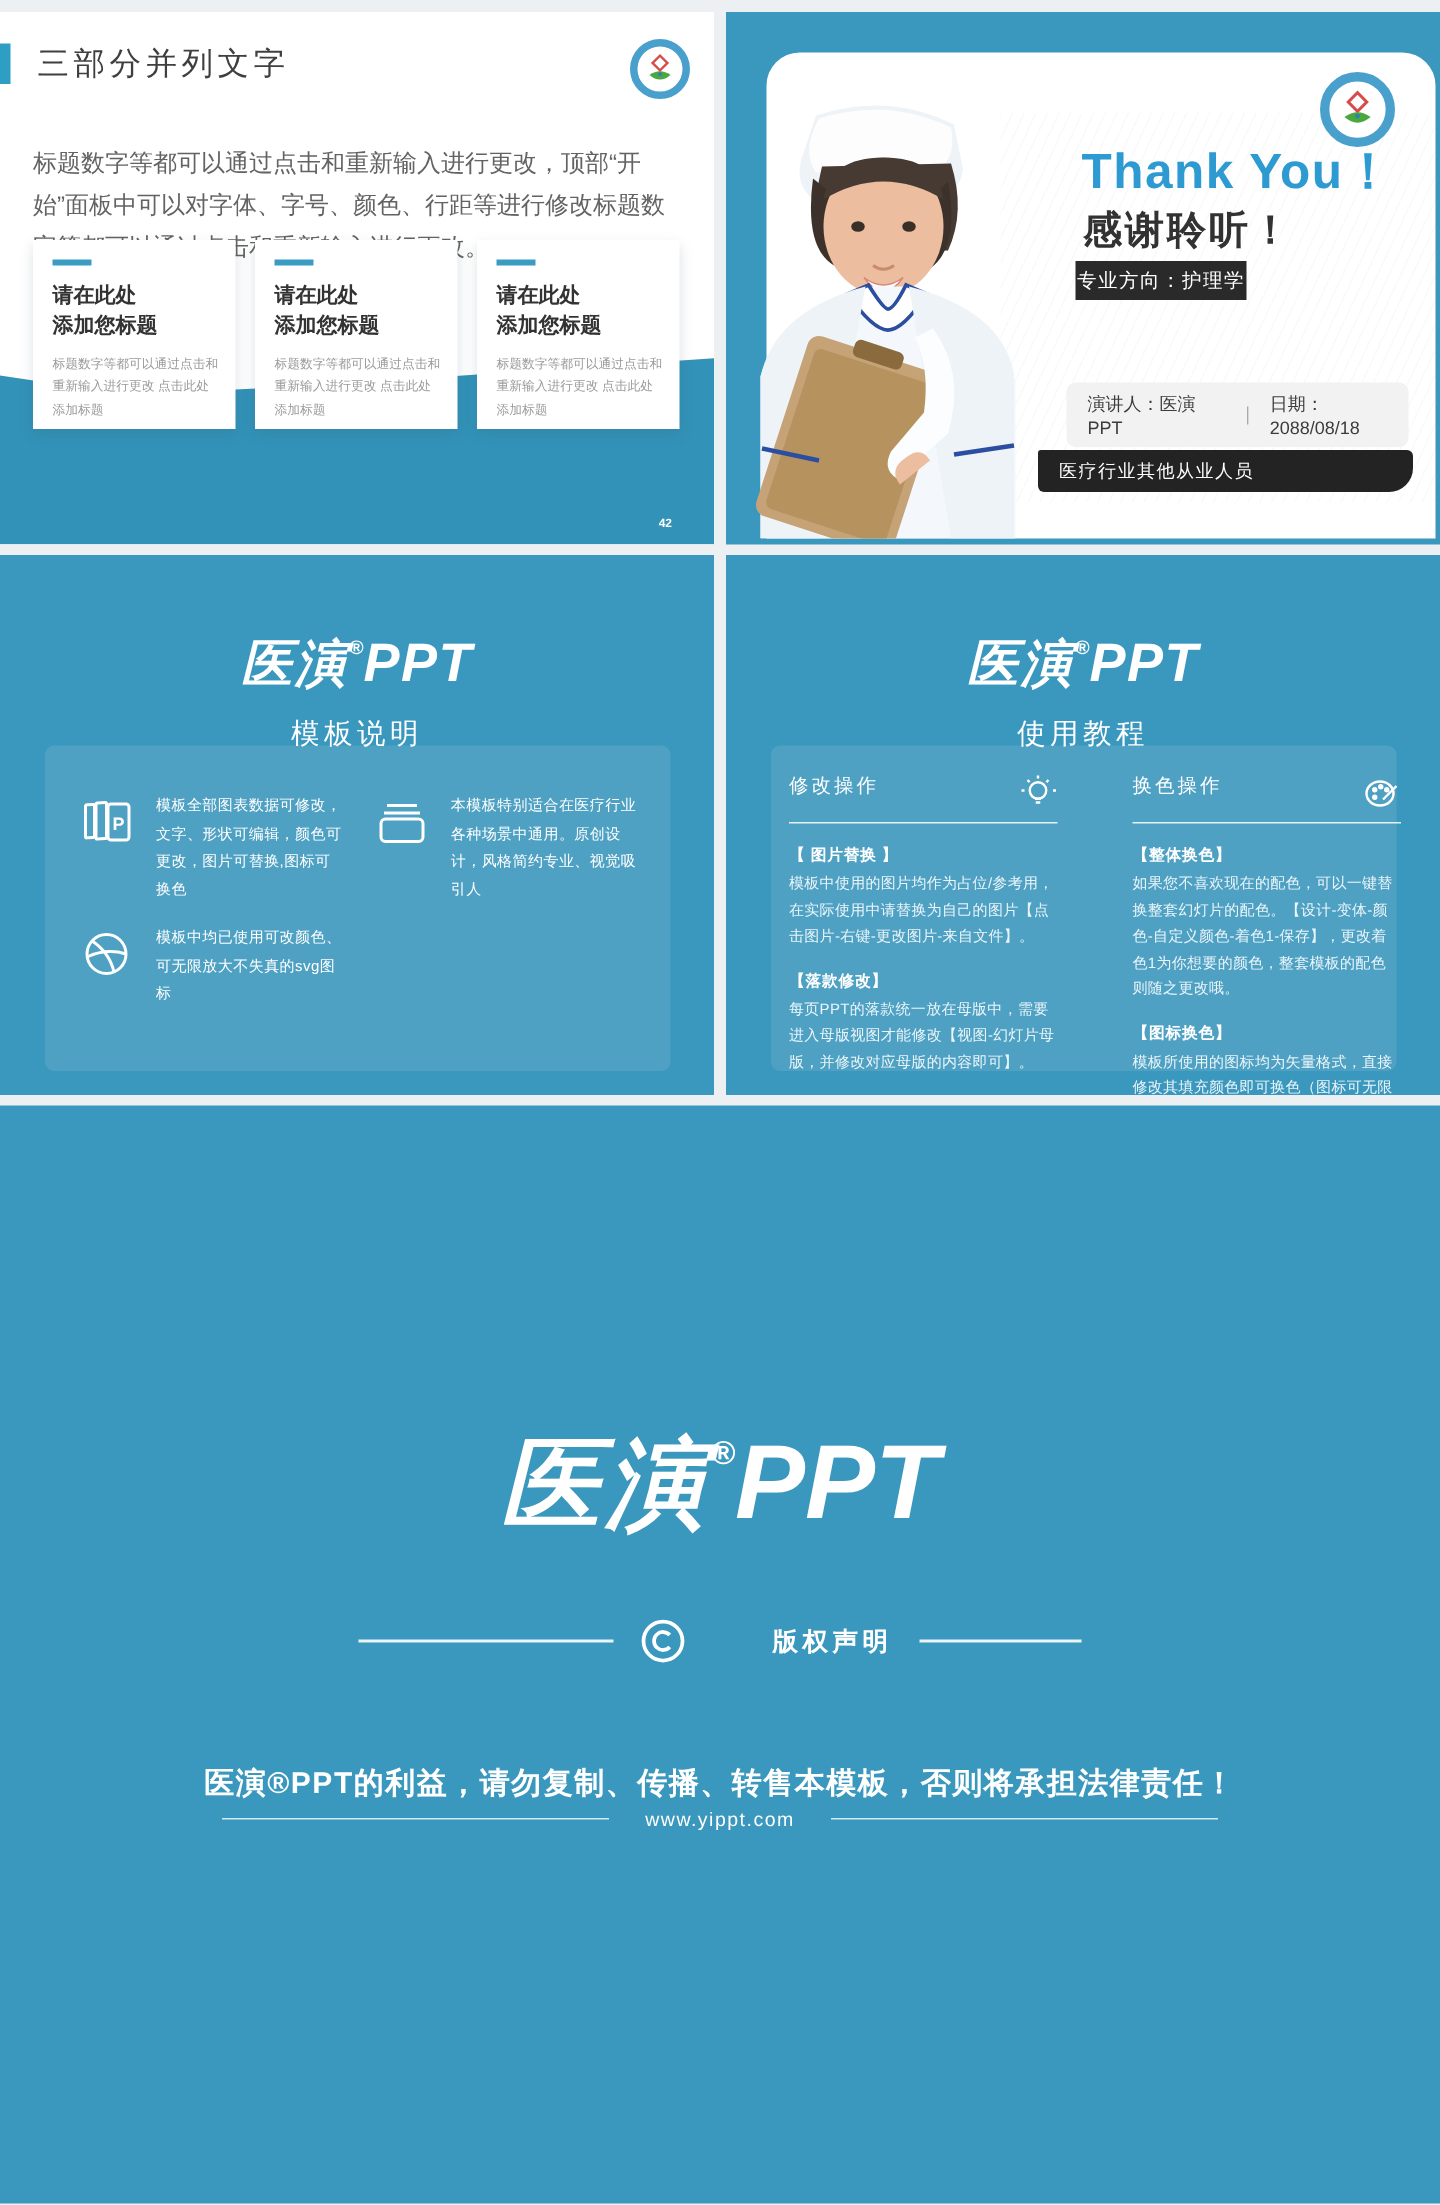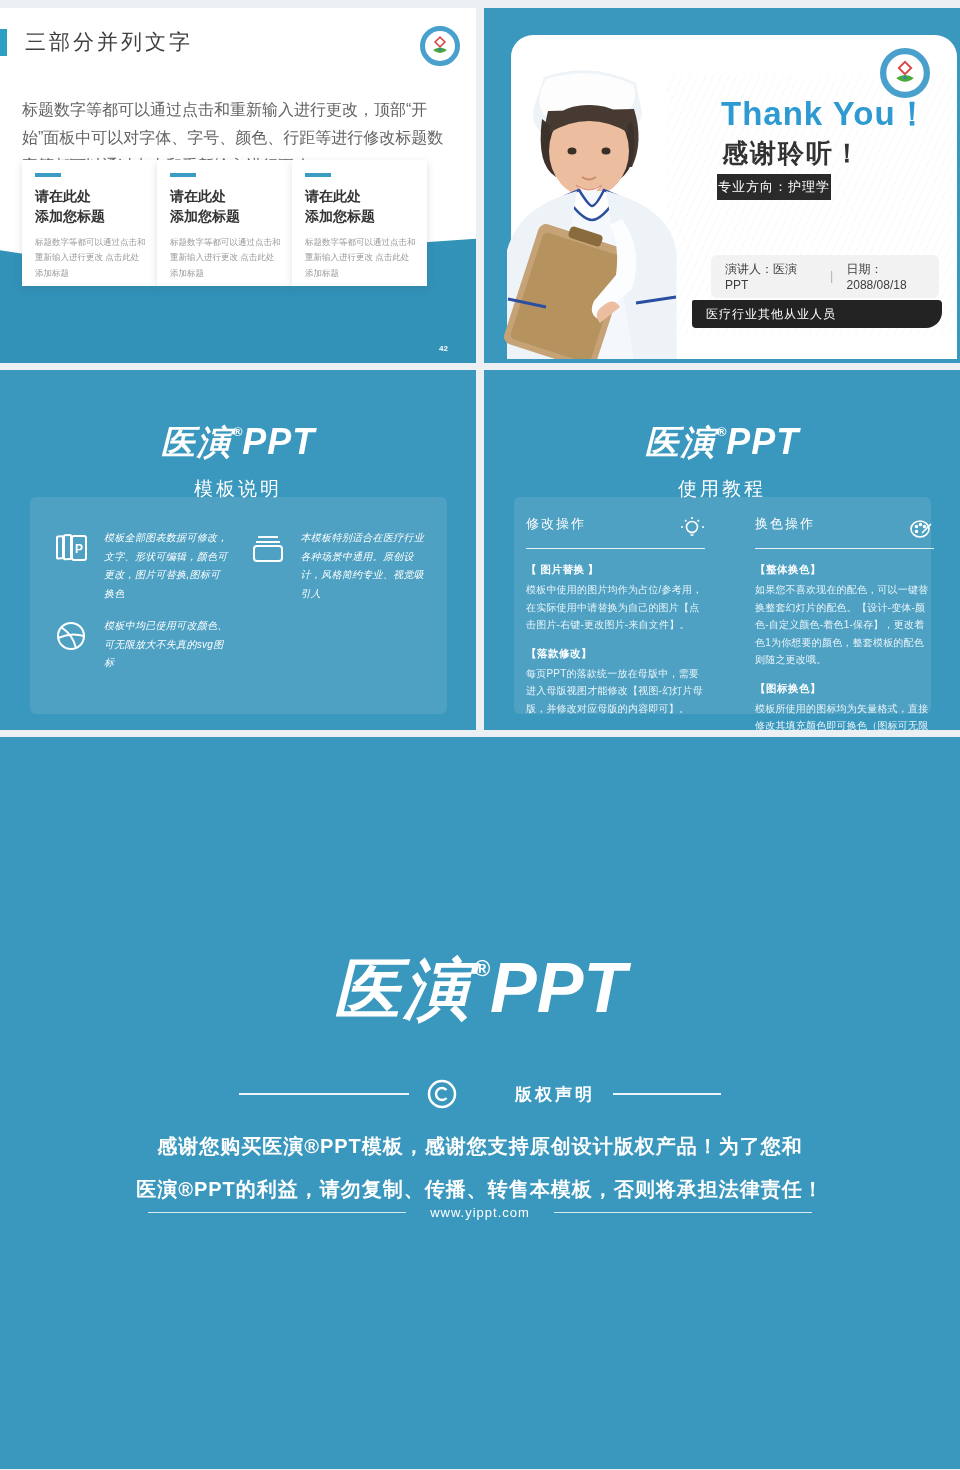--- a/index.html
+++ b/index.html
@@ -16,21 +16,21 @@
   .s-row2 { width:476px; height:360px; }
   .blue-bg { background:#3a97bd; }
 
   
   .s1-titlebar { position:absolute; top:20px; left:0; display:flex; align-items:center; }
   .s1-accent { width:7px; height:27px; background:#2e9fc3; margin-right:18px; }
   .s1-title { font-size:21px; color:#3f3f3f; letter-spacing:3px; }
   .s1-para { position:absolute; top:88px; left:22px; width:430px;
     font-size:16px; color:#636363; line-height:1.75; }
   .s1-cards { position:absolute; top:152px; left:22px; width:432px;
-    display:flex; z-index:2; }
+    display:flex; gap:13px; z-index:2; }
   .s1-card { width:135px; height:126px; background:#fff; padding:13px 11px 10px 13px;
     box-shadow:0 3px 8px rgba(60,90,110,.18); }
   .s1-dash { width:26px; height:4px; background:#3a9cc2; margin-bottom:9px; }
   .s1-card-title { font-size:14px; font-weight:bold; color:#333; line-height:1.45; margin-bottom:8px; }
   .s1-card-body { font-size:8.5px; color:#9b9b9b; line-height:1.85; }
   .s1-polygon { position:absolute; left:0; bottom:0; width:100%; height:128px; z-index:1;
     background:#3292b8;
     clip-path:polygon(0% 12%, 18% 22%, 45% 17%, 100% 3%, 100% 100%, 0% 100%); }
   .s1-pagenum { position:absolute; right:28px; bottom:10px; z-index:3;
     font-size:8px; color:#fff; font-weight:bold; }
@@ -61,21 +61,21 @@
   .yp-logo .reg { font-size:13px; vertical-align:18px; }
   .yp-logo .en { font-size:36px; letter-spacing:1px; }
   .yp-sub { text-align:center; color:#fff; font-size:19px; letter-spacing:3px; margin-top:10px; }
   .panel { position:absolute; left:30px; top:127px; width:417px; height:217px;
     background:rgba(255,255,255,.10); border-radius:6px; }
   .s3-head { position:absolute; top:50px; left:0; width:100%; }
 
   .feat-grid { display:grid; grid-template-columns:1fr 1fr; gap:14px 18px; padding:32px 20px 0 22px; }
   .feat { display:flex; gap:12px; }
   .feat-icon { flex:0 0 40px; }
-  .feat-text { font-size:10px; color:#fff; line-height:1.85; letter-spacing:.3px;font-style:italic; }
+  .feat-text { font-size:10px; color:#fff; line-height:1.85; letter-spacing:.3px; }
 
   .cols { position:absolute; left:42px; top:145px; width:408px; display:flex; gap:50px; }
   .col { width:190px; }
   .col-head { display:flex; justify-content:space-between; 
     border-bottom:1px solid rgba(255,255,255,.85); padding-bottom:7px; margin-bottom:14px; }
   .col-head-label { color:#fff; font-size:13px; letter-spacing:2px; }
   .sec-head { color:#fff; font-size:10.5px; font-weight:bold; margin-bottom:4px; letter-spacing:.5px; }
   .sec-body { color:#eaf5fa; font-size:10px; line-height:1.75; margin-bottom:13px; letter-spacing:.2px; }
 
   
@@ -306,21 +306,21 @@
       <span>
         <svg width="30" height="30" viewBox="0 0 30 30">
           <circle cx="15" cy="15" r="13" fill="none" stroke="#fff" stroke-width="2.5"></circle>
           <path d="M19.5 11 a6 6 0 1 0 0 8" fill="none" stroke="#fff" stroke-width="2.5"></path>
         </svg>
       </span>
       <span class="f-copy-label">版权声明</span>
       <div class="hline short"></div>
     </div>
     <div class="f-para">
-      <span>感谢您购买医演®PPT模板，感谢您支持原创设计版权产品！为了您和</span><br>
+      <br>
       <span>医演®PPT的利益，请勿复制、传播、转售本模板，否则将承担法律责任！</span>
     </div>
     <div class="f-web">
       <div class="hline2"></div>
       <span>www.yippt.com</span>
       <div class="hline2"></div>
     </div>
   </div>
 </div>
 

